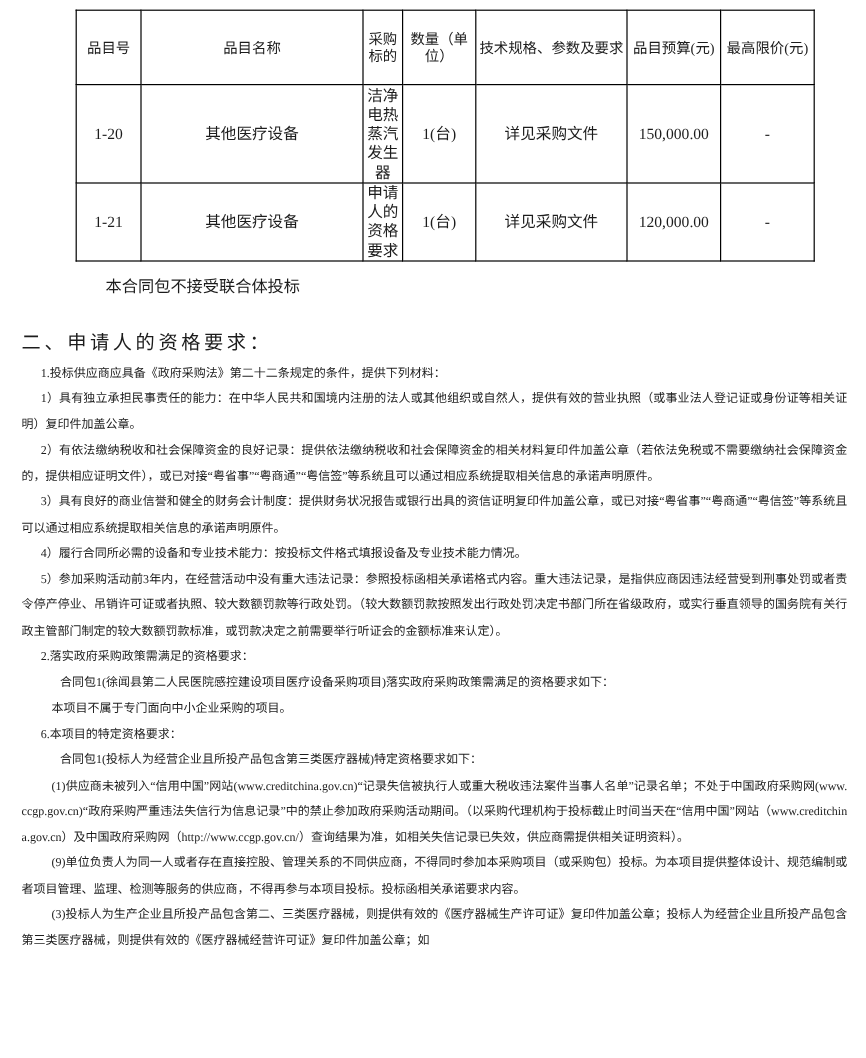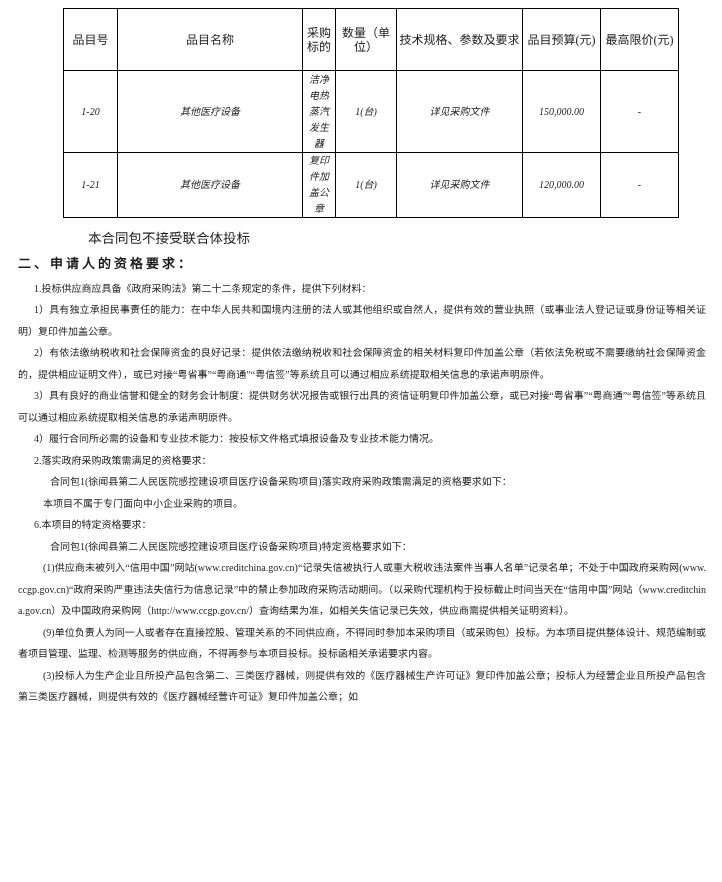--- a/index.html
+++ b/index.html
@@ -38,43 +38,42 @@
     overflow: hidden;
     padding: 0 2px;
     word-break: break-all;
   }
   table.items th {
     font-weight: normal;
     font-size: 12px;
     line-height: 14px;
   }
   table.items td {
-    font-size: 10px;
+    font-size: 13px;
     line-height: 16px;
-    font-style: italic;
   }
   tr.hdr-row   { height: 62px; }
   tr.data-row1 { height: 82px; }
   tr.data-row2 { height: 65px; }
   th.th-target { padding: 0 9px; }   
   td.td-target { padding: 0 3px; }   
   td.td-money  { text-align: right; padding-right: 7px; }
 
   
   .note {
     margin: 0;
     padding-left: 70px;
     font-size: 13.5px;
     line-height: 21.5px;
   }
   .note-first { margin-top: 10px; }
   .sec-heading {
-    margin: 3px 0 3px 0;
-    font-size: 13px;
-    font-weight: bold;
+    margin: 26px 0 3px 0;
+    font-size: 16px;
+    font-weight: normal;
     letter-spacing: 3px;
     line-height: 22px;
   }
   .para {
     margin: 0;
     font-size: 10px;
     line-height: 21.5px;
     text-align: justify;
     word-break: break-all;
   }
@@ -112,42 +111,43 @@
         <td>其他医疗设备</td>
         <td class="td-target">洁净电热蒸汽发生器</td>
         <td>1(台)</td>
         <td>详见采购文件</td>
         <td class="td-money">150,000.00</td>
         <td class="td-money">-</td>
       </tr>
       <tr class="data-row2">
         <td>1-21</td>
         <td>其他医疗设备</td>
-        <td class="td-target">复印件加盖公章</td>
+        <td class="td-target">申请人的资格要求</td>
         <td>1(台)</td>
         <td>详见采购文件</td>
         <td class="td-money">120,000.00</td>
         <td class="td-money">-</td>
       </tr>
     </tbody>
   </table>
 
   <p class="note note-first">本合同包不接受联合体投标</p>
 
   <h2 class="sec-heading">二、申请人的资格要求：</h2>
 
   <div>
     <p class="para ind-a">1.投标供应商应具备《政府采购法》第二十二条规定的条件，提供下列材料：</p>
     <p class="para ind-a">1）具有独立承担民事责任的能力：在中华人民共和国境内注册的法人或其他组织或自然人，提供有效的营业执照（或事业法人登记证或身份证等相关证明）复印件加盖公章。</p>
     <p class="para ind-a">2）有依法缴纳税收和社会保障资金的良好记录：提供依法缴纳税收和社会保障资金的相关材料复印件加盖公章（若依法免税或不需要缴纳社会保障资金的，提供相应证明文件），或已对接“粤省事”“粤商通”“粤信签”等系统且可以通过相应系统提取相关信息的承诺声明原件。</p>
     <p class="para ind-a">3）具有良好的商业信誉和健全的财务会计制度：提供财务状况报告或银行出具的资信证明复印件加盖公章，或已对接“粤省事”“粤商通”“粤信签”等系统且可以通过相应系统提取相关信息的承诺声明原件。</p>
     <p class="para ind-a">4）履行合同所必需的设备和专业技术能力：按投标文件格式填报设备及专业技术能力情况。</p>
+    <p class="para ind-a">5）参加采购活动前3年内，在经营活动中没有重大违法记录：参照投标函相关承诺格式内容。重大违法记录，是指供应商因违法经营受到刑事处罚或者责令停产停业、吊销许可证或者执照、较大数额罚款等行政处罚。（较大数额罚款按照发出行政处罚决定书部门所在省级政府，或实行垂直领导的国务院有关行政主管部门制定的较大数额罚款标准，或罚款决定之前需要举行听证会的金额标准来认定）。</p>
     <p class="para ind-a">2.落实政府采购政策需满足的资格要求：</p>
     <p class="para ind-b">合同包1(徐闻县第二人民医院感控建设项目医疗设备采购项目)落实政府采购政策需满足的资格要求如下：</p>
     <p class="para ind-c">本项目不属于专门面向中小企业采购的项目。</p>
     <p class="para ind-a">6.本项目的特定资格要求：</p>
-    <p class="para ind-b">合同包1(徐闻县第二人民医院感控建设项目医疗设备采购项目)特定资格要求如下：</p>
+    <p class="para ind-b">合同包1(投标人为经营企业且所投产品包含第三类医疗器械)特定资格要求如下：</p>
     <p class="para ind-c">(1)供应商未被列入“信用中国”网站(www.creditchina.gov.cn)“记录失信被执行人或重大税收违法案件当事人名单”记录名单；不处于中国政府采购网(www.ccgp.gov.cn)“政府采购严重违法失信行为信息记录”中的禁止参加政府采购活动期间。（以采购代理机构于投标截止时间当天在“信用中国”网站（www.creditchina.gov.cn）及中国政府采购网（http://www.ccgp.gov.cn/）查询结果为准，如相关失信记录已失效，供应商需提供相关证明资料）。</p>
     <p class="para ind-c">(9)单位负责人为同一人或者存在直接控股、管理关系的不同供应商，不得同时参加本采购项目（或采购包）投标。为本项目提供整体设计、规范编制或者项目管理、监理、检测等服务的供应商，不得再参与本项目投标。投标函相关承诺要求内容。</p>
     <p class="para ind-c">(3)投标人为生产企业且所投产品包含第二、三类医疗器械，则提供有效的《医疗器械生产许可证》复印件加盖公章；投标人为经营企业且所投产品包含第三类医疗器械，则提供有效的《医疗器械经营许可证》复印件加盖公章；如</p>
   </div>
 
 </div>
 
 </body></html>

